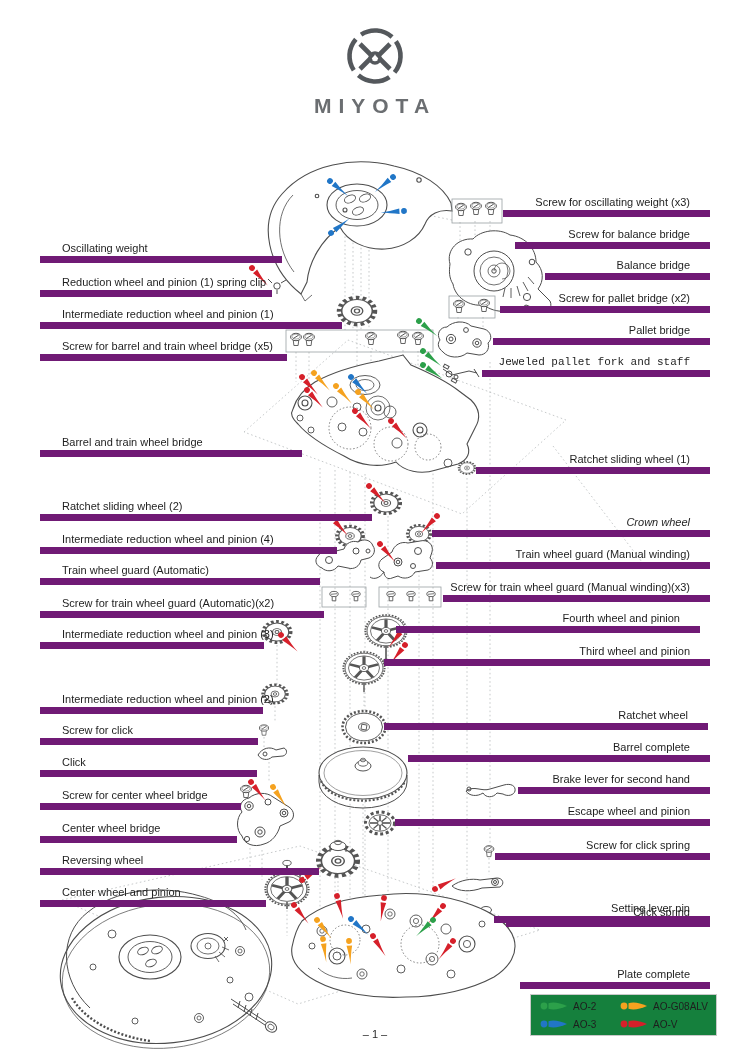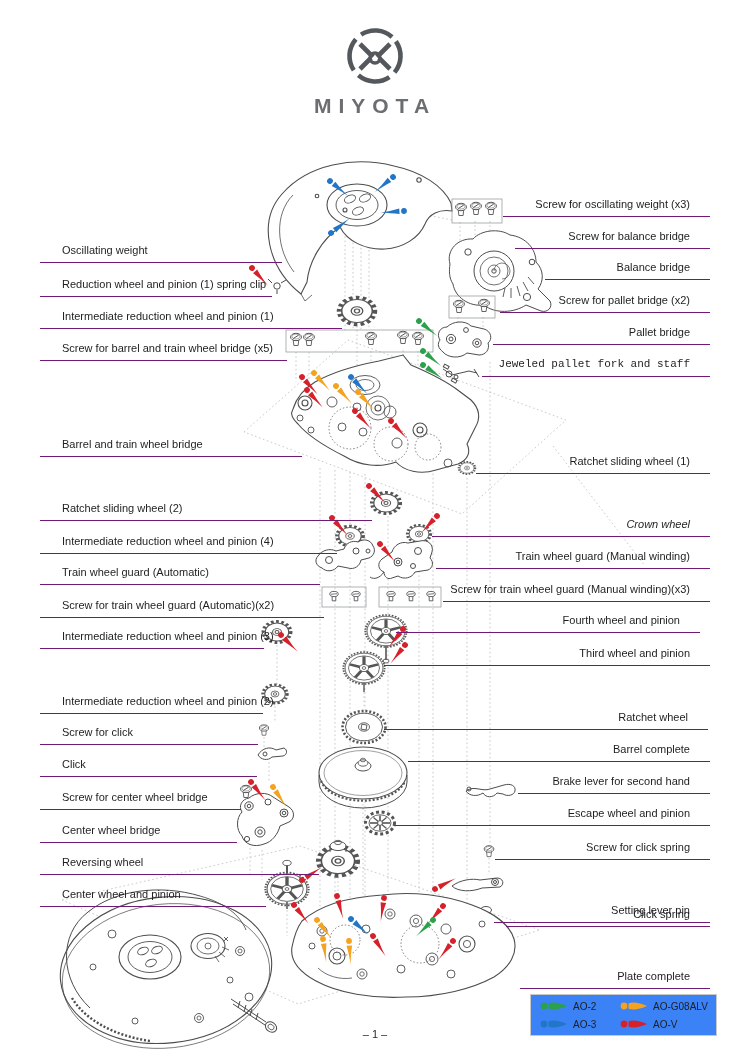--- a/index.html
+++ b/index.html
@@ -3,27 +3,27 @@
 <meta charset="utf-8">
 <style>
   html,body{margin:0;padding:0;background:#fff;}
   #page{position:relative;width:750px;height:1060px;background:#fff;overflow:hidden;
         font-family:"Liberation Sans",sans-serif;color:#1e1e1e;}
   #logo-block{position:absolute;top:24px;left:0;width:750px;text-align:center;}
   #brand{margin-top:2px;font-size:21px;font-weight:bold;letter-spacing:7px;color:#6b6e71;}
   #title{position:absolute;top:128px;left:0;width:750px;text-align:center;
          font-size:17px;font-weight:bold;color:#151515;}
   #diagram{position:absolute;top:0;left:0;}
-  .label{position:absolute;box-sizing:border-box;height:19px;display:flex;align-items:flex-start;
-         border-bottom:1px solid #701a75;font-size:11px;line-height:1.1;white-space:nowrap;
+  .label{position:absolute;box-sizing:border-box;height:19px;display:flex;align-items:center;
+         border-bottom:7px solid #701a75;font-size:11px;line-height:1.1;white-space:nowrap;
          padding-bottom:3px;color:#1e1e1e;}
   .label.left{justify-content:flex-start;padding-left:22px;margin-top:16px;}
   .label.right{justify-content:flex-end;padding-right:20px;}
   #legend{position:absolute;left:530px;top:994px;width:187px;height:42px;border:1px solid #c9c9c9;
-          background:#3b82f6;display:grid;grid-template-columns:80px 1fr;grid-template-rows:1fr 1fr;
+          background:#15803d;display:grid;grid-template-columns:80px 1fr;grid-template-rows:1fr 1fr;
           align-items:center;padding:2px 8px;box-sizing:border-box;font-size:10px;}
   .legend-item{display:flex;align-items:center;gap:4px;}
   #page-number{position:absolute;top:1028px;left:0;width:750px;text-align:center;font-size:11px;color:#2a2a2a;}
 </style>
 </head>
 <body>
 
 <div id="page">
 
   <div id="logo-block">

